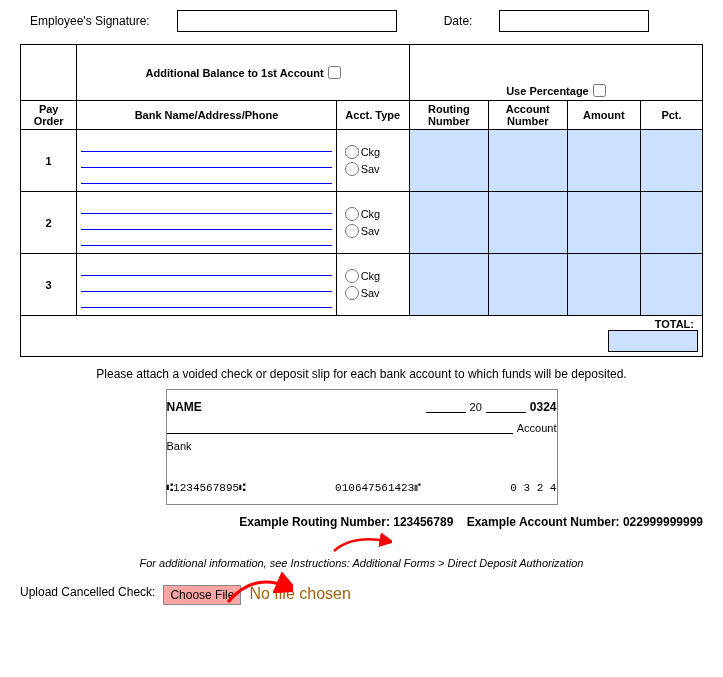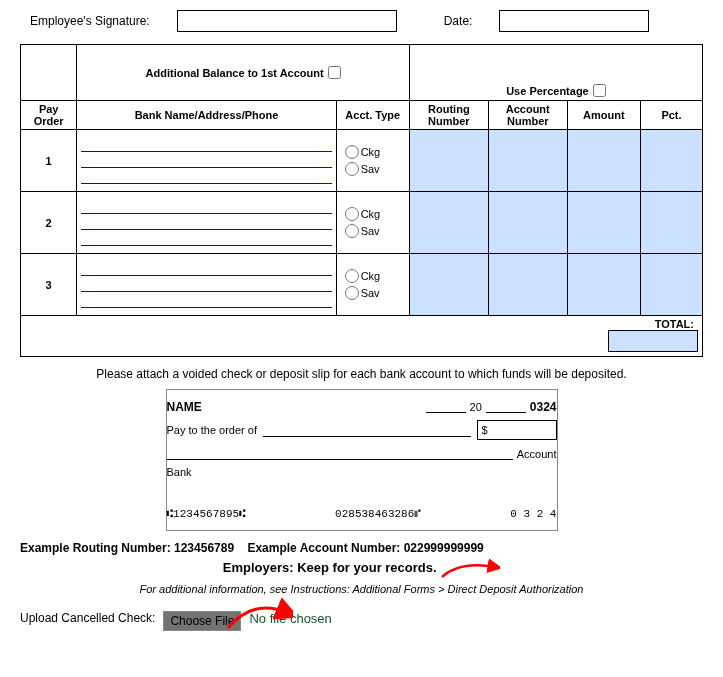--- a/index.html
+++ b/index.html
@@ -201,21 +201,21 @@
     .micr-row {
       font-family: 'Courier New', monospace;
       font-size: 11px;
       display: flex;
       justify-content: space-between;
       margin-top: 4px;
     }
 
     
     .example-text {
-      text-align: left;
+      text-align: right;
       font-size: 12px;
       font-weight: bold;
       margin: 4px 0;
     }
     .employers-text {
       text-align: center;
       font-size: 13px;
       font-weight: bold;
       margin: 4px 0;
     }
@@ -229,27 +229,27 @@
     
     .upload-row {
       display: flex;
       gap: 8px;
       padding: 6px 0;
       font-size: 12px;
     }
     .upload-label { white-space: nowrap; }
     .choose-file-btn {
       border: 1px solid #888;
-      background: #737373;
+      background: #fca5a5;
       padding: 2px 6px;
       font-size: 12px;
       cursor: pointer;
       white-space: nowrap;
     }
-    .no-file-text { font-size: 13px; color: #14532d; }
+    .no-file-text { font-size: 16px; color: #a16207; }
 
     
     .upload-area {
       position: relative;
       display: inline-flex;
       align-items: center;
     }
 
     .remaining-balance-header {
       display: flex;
@@ -420,50 +420,39 @@
 <div class="check-container">
   <div class="check-top-row">
     <span class="check-name">NAME</span>
     <div style="display:flex; align-items:center; gap:4px; font-size:11px;">
       <span class="check-date-underline"></span>
       <span>20</span>
       <span class="check-date-underline"></span>
       <span class="check-number">0324</span>
     </div>
   </div>
-  <div class="pay-to-row">
-    <span class="pay-to-label">
-      <span>Pay to the order of</span>
-    </span>
-    <div class="pay-to-line"></div>
-    <div style="display:flex; align-items:center; border:1px solid #000; padding:1px 3px;">
-      <span>$</span>
-      <div style="width:65px; height:16px;"></div>
-    </div>
-  </div>
   <div class="dollars-row">
     <div class="dollars-line"></div>
     <span class="dollars-label">Account</span>
   </div>
   <div class="bank-label">Bank</div>
   <div style="height:18px;"></div>
   <div class="micr-row">
     <span>⑆1234567895⑆</span>
-    <span>028538463286⑈</span>
+    <span>010647561423⑈</span>
     <span>0 3 2 4</span>
   </div>
 </div>
 
 <p class="example-text">
   <span>Example Routing Number: 123456789</span>&nbsp;&nbsp;&nbsp;
   <span>Example Account Number: 022999999999</span>
 </p>
 
 <p class="employers-text">
-  <span>Employers: Keep for your records.</span>
   <svg width="60" height="20" viewBox="0 0 60 20" style="vertical-align:middle; display:inline-block;">
     <path d="M2,18 Q20,2 55,8" stroke="red" stroke-width="2.5" fill="none" marker-end="url(#arr)"></path>
     <defs>
       <marker id="arr" markerWidth="6" markerHeight="6" refX="3" refY="3" orient="auto">
         <path d="M0,0 L6,3 L0,6 Z" fill="red"></path>
       </marker>
     </defs>
   </svg>
 </p>
 

